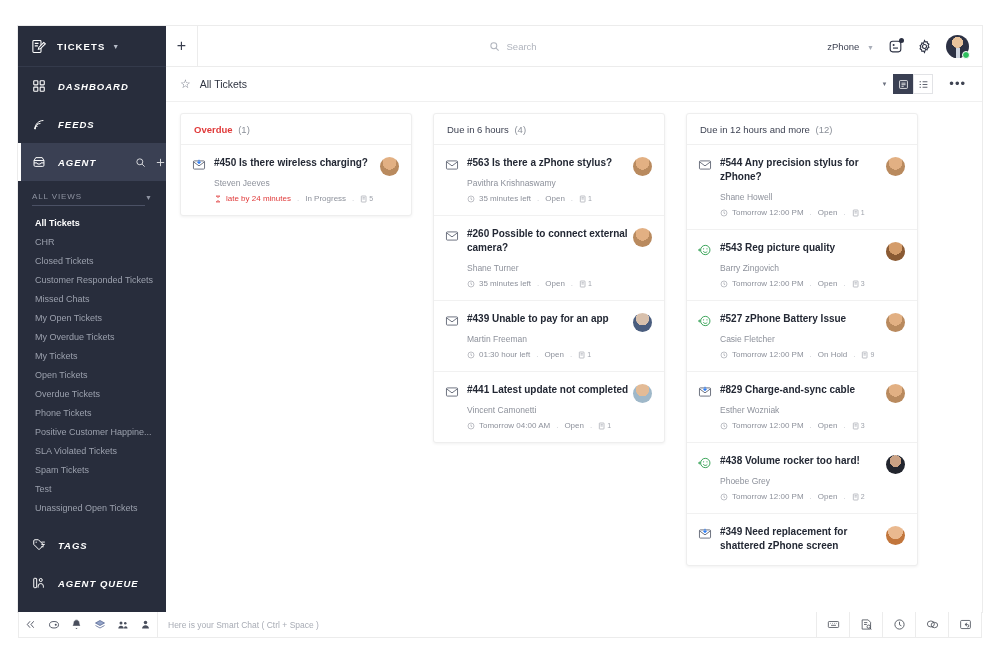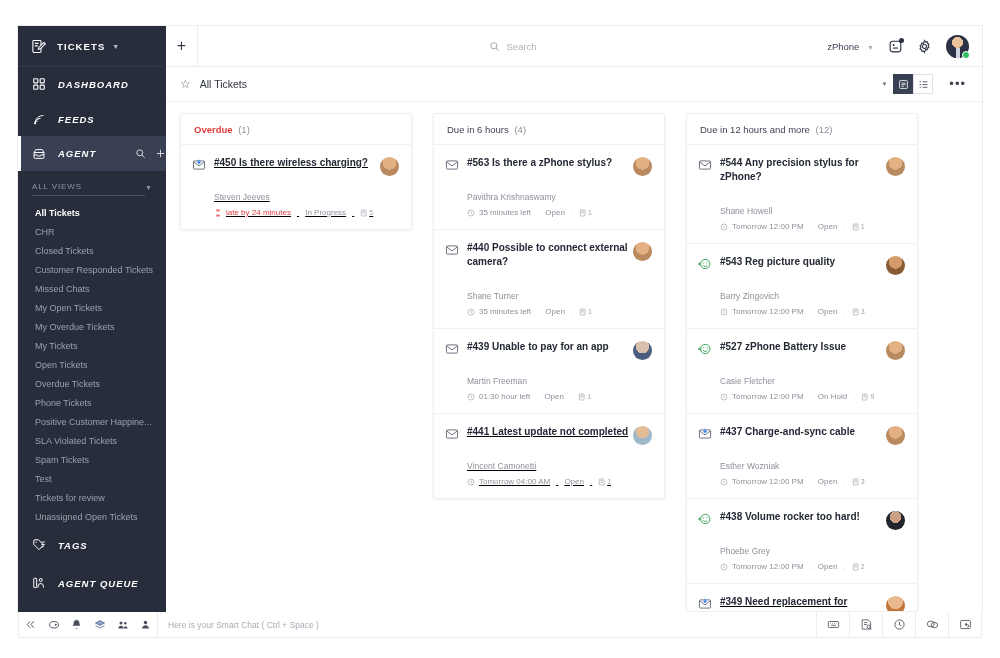--- a/index.html
+++ b/index.html
@@ -155,28 +155,28 @@
   }
   .col-head {
     padding: 10px 13px 9px 13px;
     border-bottom: 1px solid #f0f0f0;
     font-size: 9.5px; color: #3e4353;
   }
   .col-head .cnt { color: #8b9099; margin-left: 3px; }
   .col-head.overdue .nm { color: #e03a3a; font-weight: bold; }
 
   .card { padding: 11px 12px 12px 11px; border-bottom: 1px solid #f1f1f1; display: flex; }
-  .card:last-child { border-bottom: none; text-decoration: underline; }
+  .card:last-child { border-bottom: none; }
   .card .lico { width: 22px; flex: 0 0 22px; padding-top: 2px; }
   .card .body { flex: 1; min-width: 0; padding-right: 4px; }
   .card .subject {
     font-size: 10px; color: #232834; font-weight: bold; line-height: 14px;
   }
   .card .subject .num { font-weight: bold; }
-  .card .requester { font-size: 8.5px; color: #8d919b; margin-top: 22px; }
+  .card .requester { font-size: 8.5px; color: #8d919b; margin-top: 8px; }
   .card .meta {
     display: flex; align-items: center; gap: 4px;
     margin-top: 6px; font-size: 8px; color: #8d919b;
   }
   .card .meta .sep { color: #c3c6cc; margin: 0 2px; }
   .card .meta.late .due { color: #e03a3a; }
   .card .cav {
     width: 19px; height: 19px; flex: 0 0 19px; border-radius: 50%;
     margin-top: 1px; overflow: hidden; position: relative;
   }
@@ -289,21 +289,20 @@
       <div class="item">My Open Tickets</div>
       <div class="item">My Overdue Tickets</div>
       <div class="item">My Tickets</div>
       <div class="item">Open Tickets</div>
       <div class="item">Overdue Tickets</div>
       <div class="item">Phone Tickets</div>
       <div class="item">Positive Customer Happine...</div>
       <div class="item">SLA Violated Tickets</div>
       <div class="item">Spam Tickets</div>
       <div class="item">Test</div>
-      <div class="item">Tickets for review</div>
       <div class="item">Unassigned Open Tickets</div>
     </div>
 
     <div class="sb-bottom">
       <div class="sb-nav-item">
         <span class="ico">
           <svg width="14" height="14" viewBox="0 0 24 24" fill="none" stroke="#fff" stroke-width="1.7">
             <path d="M11 3H5a2 2 0 00-2 2v6l9 9 8-8-9-9z"></path>
             <circle cx="7.2" cy="7.2" r="1.1" fill="#fff" stroke="none"></circle>
             <path d="M16 7h6M16 11h6M16 15h4" stroke-width="1.6"></path>
@@ -474,21 +473,21 @@
 
         <div class="card">
           <span class="lico">
             <svg width="14" height="14" viewBox="0 0 24 24" fill="none" stroke="#5b6170" stroke-width="1.5">
               <rect x="2.5" y="5" width="19" height="14" rx="1.5"></rect>
                 <path d="M2.5 6.5l9.5 7 9.5-7"></path>
             </svg>
           </span>
           <span class="body">
             <div class="subject">
-              <span class="num">#440</span>
+              <span class="num">#260</span>
               <span>Possible to connect external camera?</span>
             </div>
             <div class="requester">Shane Turner</div>
             <div class="meta">
               <span>
                 <svg width="8" height="8" viewBox="0 0 24 24" fill="none" stroke="#9ea2ab" stroke-width="2">
                   <circle cx="12" cy="12" r="9"></circle>
                     <path d="M12 7v5.5l3.5 2"></path>
                 </svg>
               </span>
@@ -704,21 +703,21 @@
         <div class="card">
           <span class="lico">
             <svg width="14" height="14" viewBox="0 0 24 24" fill="none" stroke="#5b6170" stroke-width="1.5">
               <rect x="2.5" y="5" width="19" height="14" rx="1.5"></rect>
               <path d="M2.5 6.5l9.5 7 9.5-7"></path>
               <path d="M12 3.2v6M9.3 6.6L12 9.4l2.7-2.8" stroke="#2d7ff9" stroke-width="1.8"></path>
             </svg>
           </span>
           <span class="body">
             <div class="subject">
-              <span class="num">#437</span>
+              <span class="num">#829</span>
               <span>Charge-and-sync cable</span>
             </div>
             <div class="requester">Esther Wozniak</div>
             <div class="meta">
               <span>
                 <svg width="8" height="8" viewBox="0 0 24 24" fill="none" stroke="#9ea2ab" stroke-width="2">
                   <circle cx="12" cy="12" r="9"></circle>
                     <path d="M12 7v5.5l3.5 2"></path>
                 </svg>
               </span>

